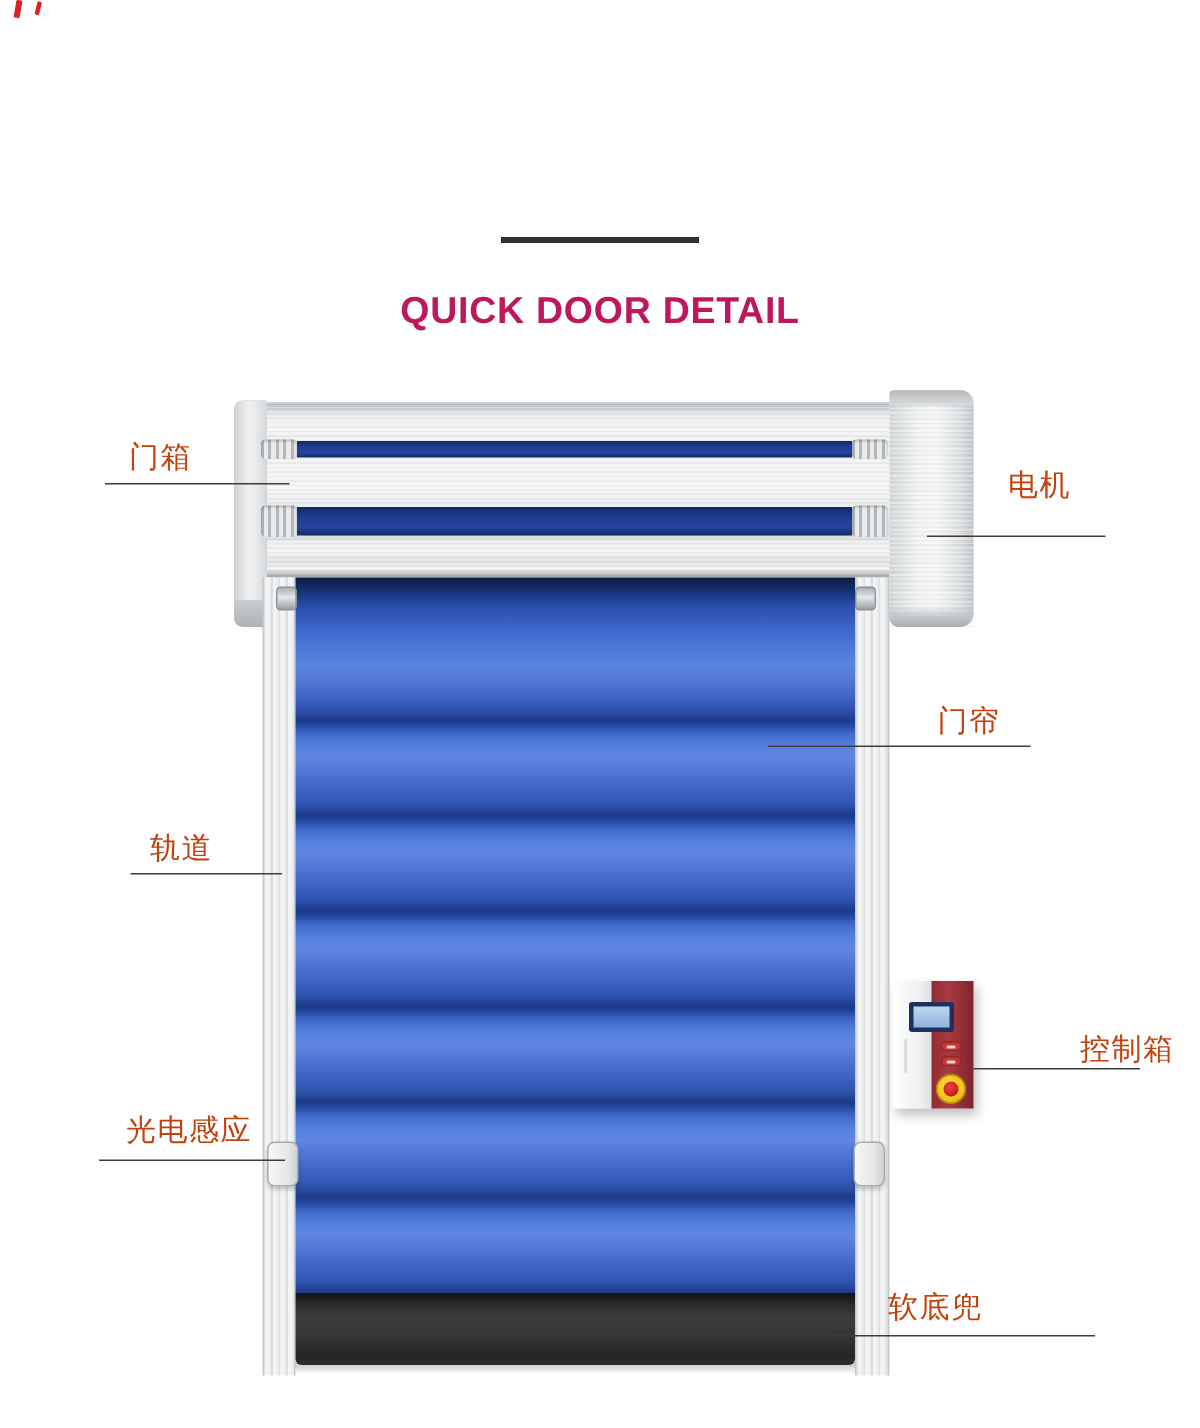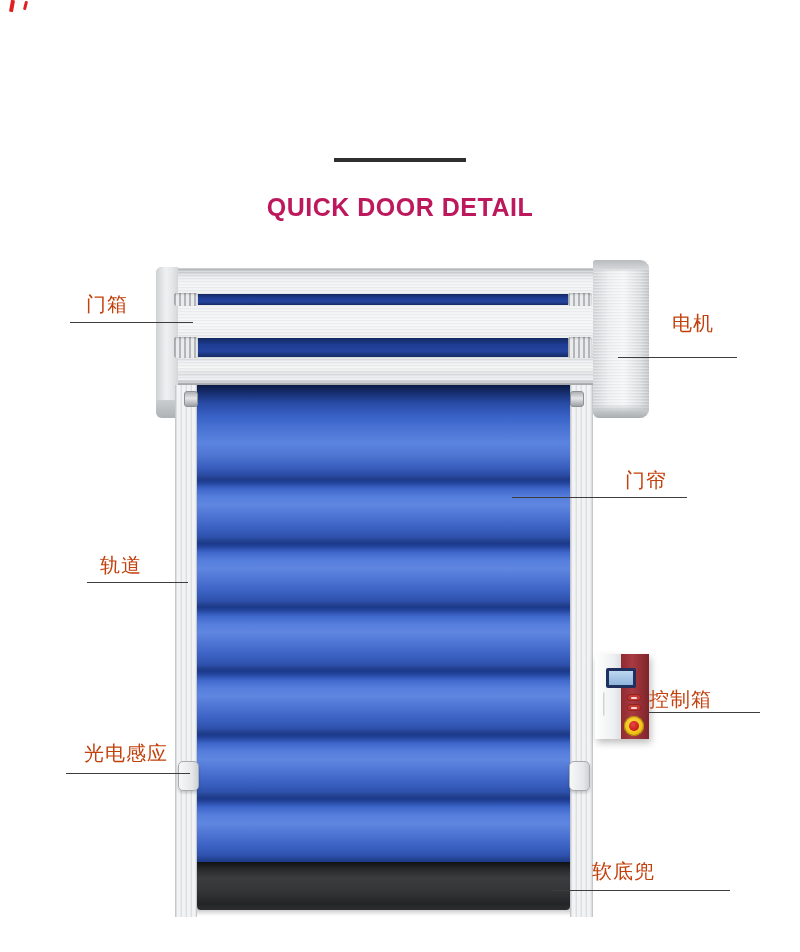--- a/index.html
+++ b/index.html
@@ -106,21 +106,21 @@
   .control-box .estop-core{position:absolute;left:5px;top:5px;width:10px;height:10px;border-radius:50%;
     background:radial-gradient(circle at 40% 35%,#e8473b,#cc2222 60%,#8e1414);}
 
   
   .anno-text{position:absolute;font-size:20px;color:#c2410c;letter-spacing:1px;white-space:nowrap;z-index:7;}
   .anno-line{position:absolute;height:1px;background:#3d3d3d;z-index:6;}
   .t-doorbox{left:86px;top:291px;}     .l-doorbox{left:70px;top:322px;width:123px;}
   .t-motor{left:672px;top:310px;}      .l-motor{left:618px;top:357px;width:119px;}
   .t-curtain{left:625px;top:467px;}    .l-curtain{left:512px;top:497px;width:175px;}
   .t-track{left:100px;top:552px;text-align:right;}      .l-track{left:87px;top:582px;width:101px;}
-  .t-controlbox{left:649px;top:686px;} .l-controlbox{left:649px;top:712px;width:111px;}
+  .t-controlbox{left:720px;top:686px;} .l-controlbox{left:649px;top:712px;width:111px;}
   .t-sensor{left:84px;top:740px;}      .l-sensor{left:66px;top:773px;width:124px;}
   .t-pocket{left:592px;top:858px;}     .l-pocket{left:553px;top:890px;width:177px;}
 </style>
 </head>
 <body>
 
 <div class="stage">
 
   <div class="corner-mark m1"></div>
   <div class="corner-mark m2"></div>

